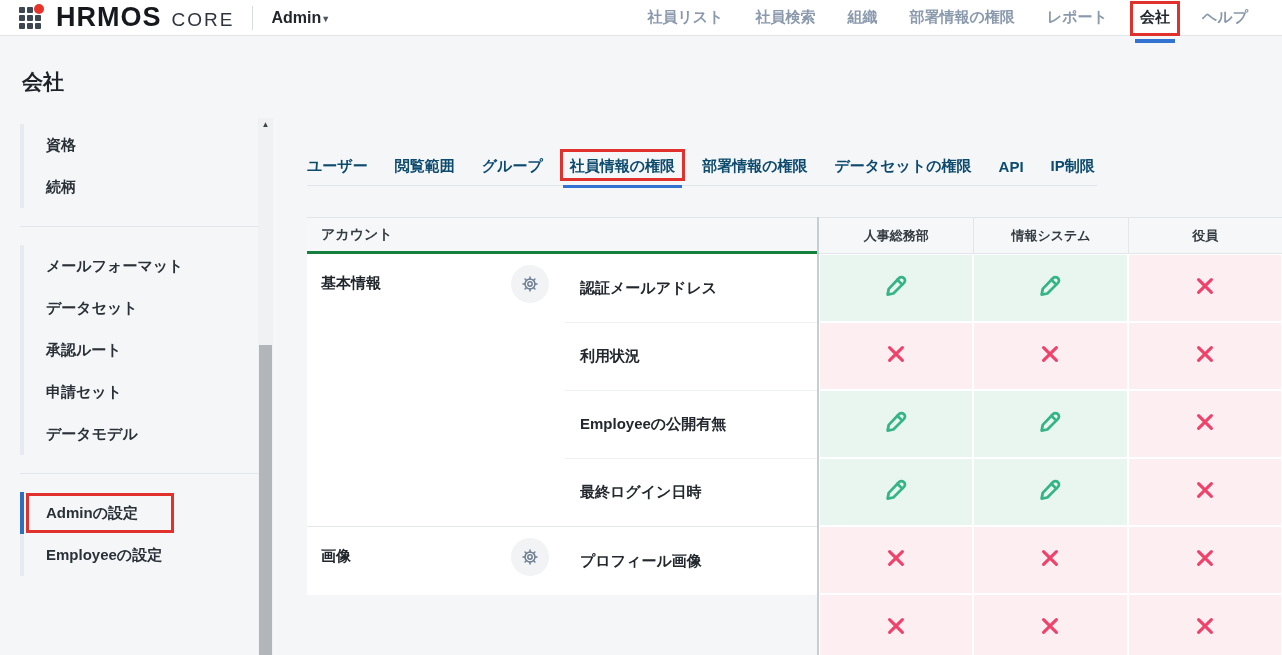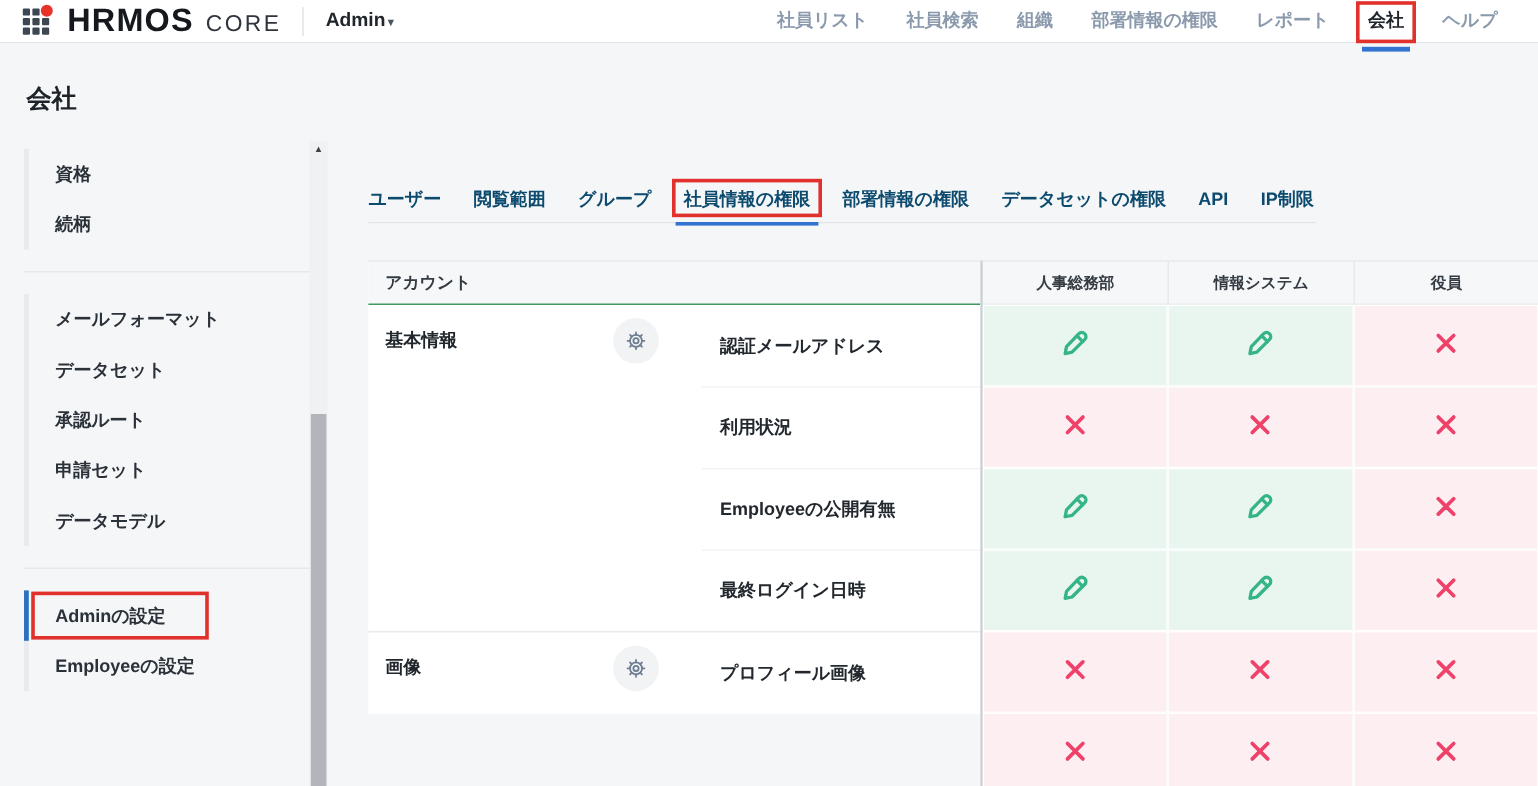--- a/index.html
+++ b/index.html
@@ -69,23 +69,23 @@
   .tab { position:relative; display:flex; align-items:center; height:40px;
          font-size:15px; font-weight:700; color:#0c4a6e; cursor:pointer; }
   .tab-underline { position:absolute; left:-7px; right:-7px; bottom:-2px; height:3px;
                    background:var(--accent); }
   .tab-red-box { top:3px; bottom:5px; left:-10px; right:-10px; }
 
   
   .ptable { margin-top:31px; display:flex; align-items:flex-start; }
   .t-left { width:510px; background:#fff; }
   .t-left-head { height:37px; background:#f5f7f8; border-top:1px solid #e3e6e9;
-                 border-bottom:1px solid #15803d; display:flex; align-items:center;
+                 border-bottom:3px solid #15803d; display:flex; align-items:center;
                  padding-left:14px; font-size:14px; font-weight:700; color:#343b42; }
-  .t-group { display:flex;gap:20px; }
+  .t-group { display:flex; }
   .t-group + .t-group { border-top:1px solid #e3e6ea; }
   .group-cell { position:relative; width:258px; padding:20px 14px;
                 font-size:15px; font-weight:700; color:#20262c; }
   .gear-wrap { position:absolute; top:11px; right:16px; width:38px; height:38px;
                border-radius:50%; background:#f1f3f5; display:flex;
                align-items:center; justify-content:center; cursor:pointer; }
   .fields { flex:1; }
   .field-row { height:68px; display:flex; align-items:center; padding-left:15px;
                font-size:15px; font-weight:700; color:#22282e; }
   .field-row + .field-row { border-top:1px solid #eef0f3; }

